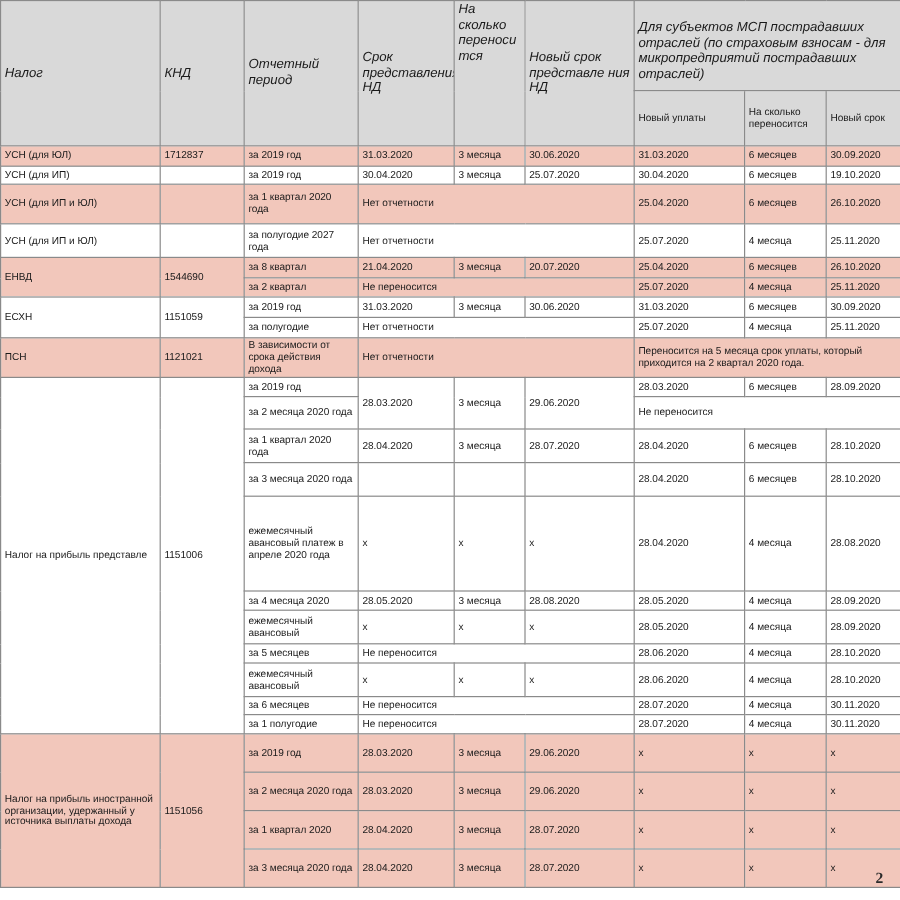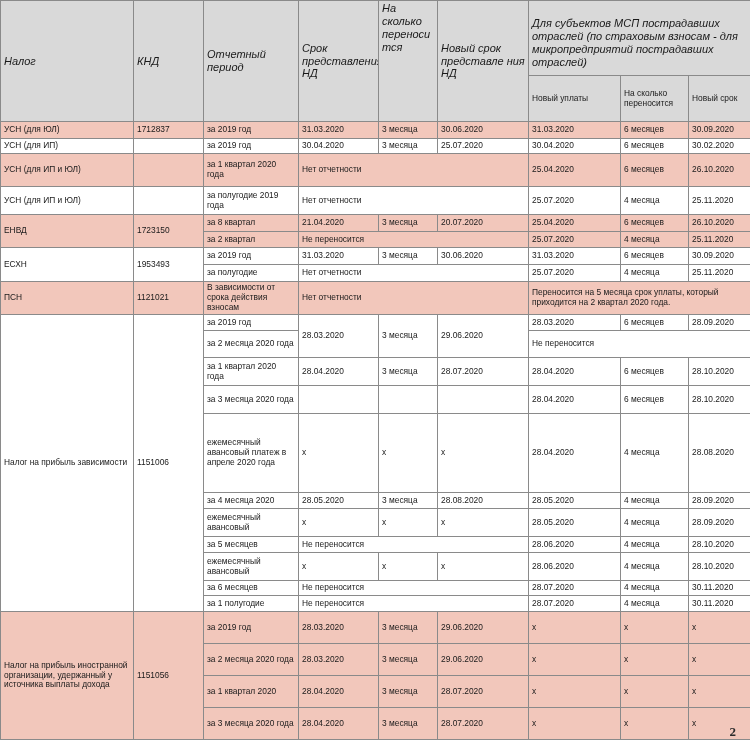--- a/index.html
+++ b/index.html
@@ -128,93 +128,93 @@
 
       <tr class="white" style="height:15px">
         <td class="lft">УСН (для ИП)</td>
         <td class="ctr"></td>
         <td class="lft">за 2019 год</td>
         <td class="ctr">30.04.2020</td>
         <td class="ctr">3 месяца</td>
         <td class="ctr">25.07.2020</td>
         <td class="lft">30.04.2020</td>
         <td class="lft">6 месяцев</td>
-        <td class="lft">30.02.2020</td>
+        <td class="lft">19.10.2020</td>
       </tr>
 
       <tr class="pink" style="height:33px">
         <td class="lft top">УСН (для ИП и ЮЛ)</td>
         <td class="ctr"></td>
         <td class="lft top">за 1 квартал 2020 года</td>
         <td class="ctr" colspan="3">Нет отчетности</td>
         <td class="lft top">25.04.2020</td>
         <td class="lft top">6 месяцев</td>
         <td class="lft top">26.10.2020</td>
       </tr>
 
       <tr class="white" style="height:28px">
         <td class="lft top">УСН (для ИП и ЮЛ)</td>
         <td class="ctr"></td>
-        <td class="lft top">за полугодие 2019 года</td>
+        <td class="lft top">за полугодие 2027 года</td>
         <td class="ctr" colspan="3">Нет отчетности</td>
         <td class="lft top">25.07.2020</td>
         <td class="lft top">4 месяца</td>
         <td class="lft top">25.11.2020</td>
       </tr>
 
       <tr class="pink" style="height:17px">
         <td class="lft" rowspan="2">ЕНВД</td>
-        <td class="ctr" rowspan="2">1723150</td>
+        <td class="ctr" rowspan="2">1544690</td>
         <td class="lft">за 8 квартал</td>
         <td class="ctr">21.04.2020</td>
         <td class="ctr">3 месяца</td>
         <td class="ctr">20.07.2020</td>
         <td class="lft">25.04.2020</td>
         <td class="lft">6 месяцев</td>
         <td class="lft">26.10.2020</td>
       </tr>
 
       <tr class="pink" style="height:16px">
         <td class="lft">за 2 квартал</td>
         <td class="ctr" colspan="3">Не переносится</td>
         <td class="lft">25.07.2020</td>
         <td class="lft">4 месяца</td>
         <td class="lft">25.11.2020</td>
       </tr>
 
       <tr class="white" style="height:17px">
         <td class="lft" rowspan="2">ЕСХН</td>
-        <td class="ctr" rowspan="2">1953493</td>
+        <td class="ctr" rowspan="2">1151059</td>
         <td class="lft">за 2019 год</td>
         <td class="ctr">31.03.2020</td>
         <td class="ctr">3 месяца</td>
         <td class="ctr">30.06.2020</td>
         <td class="lft">31.03.2020</td>
         <td class="lft">6 месяцев</td>
         <td class="lft">30.09.2020</td>
       </tr>
 
       <tr class="white" style="height:17px">
         <td class="lft">за полугодие</td>
         <td class="ctr" colspan="3">Нет отчетности</td>
         <td class="lft">25.07.2020</td>
         <td class="lft">4 месяца</td>
         <td class="lft">25.11.2020</td>
       </tr>
 
       <tr class="pink" style="height:33px">
         <td class="lft">ПСН</td>
         <td class="ctr">1121021</td>
-        <td class="lft top">В зависимости от срока действия взносам</td>
+        <td class="lft top">В зависимости от срока действия дохода</td>
         <td class="ctr" colspan="3">Нет отчетности</td>
         <td class="lft top" colspan="3">Переносится на 5 месяца срок уплаты, который приходится на 2 квартал 2020 года.</td>
       </tr>
 
       <tr class="white" style="height:16px">
-        <td class="lft mid" rowspan="11">Налог на прибыль зависимости</td>
+        <td class="lft mid" rowspan="11">Налог на прибыль представле</td>
         <td class="ctr mid" rowspan="11">1151006</td>
         <td class="lft">за 2019 год</td>
         <td class="ctr" rowspan="2">28.03.2020</td>
         <td class="ctr" rowspan="2">3 месяца</td>
         <td class="ctr" rowspan="2">29.06.2020</td>
         <td class="lft">28.03.2020</td>
         <td class="lft">6 месяцев</td>
         <td class="lft">28.09.2020</td>
       </tr>
 

